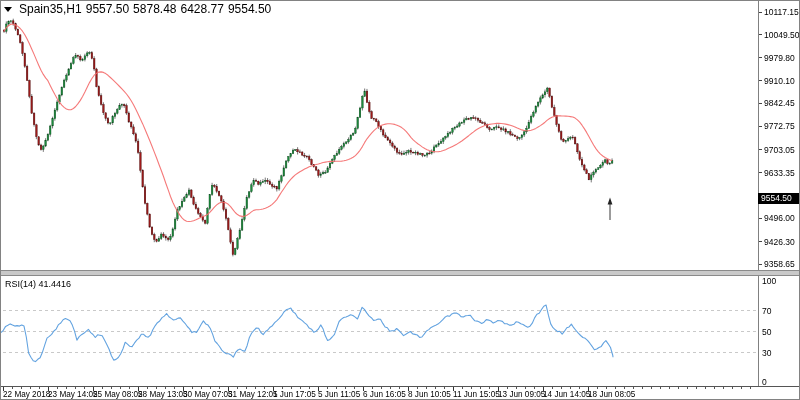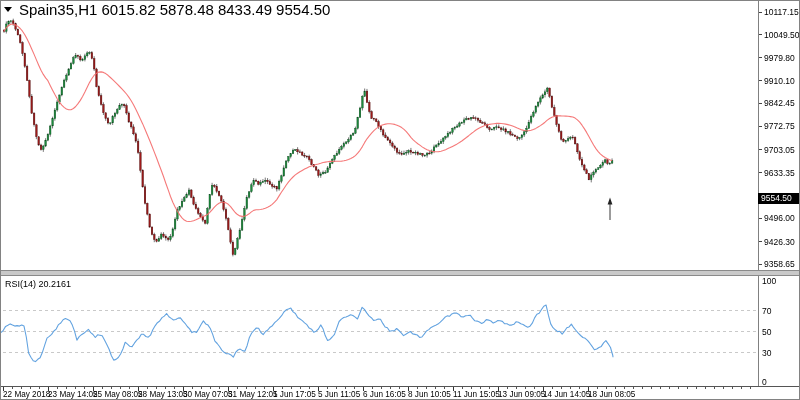--- a/index.html
+++ b/index.html
@@ -5,21 +5,21 @@
   html,body{margin:0;padding:0;background:#fff;}
   #app{
     position:relative;width:798px;height:398px;
     border:1px solid #828282;background:#fff;overflow:hidden;
     font-family:"Liberation Sans", sans-serif;
     -webkit-font-smoothing:none;
   }
   #chart-svg{position:absolute;left:0;top:0;}
   .hdr{
     position:absolute;left:3px;top:2px;height:12px;
-    font-size:15px;color:#000;display:flex;align-items:center;gap:4px;
+    font-size:12px;color:#000;display:flex;align-items:center;gap:4px;
     white-space:nowrap;z-index:5;
   }
   .tri{
     display:inline-block;width:0;height:0;
     border-left:4px solid transparent;border-right:4px solid transparent;
     border-top:5px solid #000;margin-right:3px;cursor:pointer;
   }
   .hdr span{letter-spacing:0;}
   .rsi-lbl{
     position:absolute;left:4px;top:278px;font-size:9px;color:#000;z-index:5;
@@ -736,25 +736,25 @@
       </g>
     <g id="g-frame">
         <line x1="757" x2="757" y1="0" y2="385.5" stroke="#808080" stroke-width="1" shape-rendering="crispEdges"></line>
         <line x1="0" x2="798" y1="385.5" y2="385.5" stroke="#555" stroke-width="1" shape-rendering="crispEdges"></line>
       </g>
   </svg>
 
   <div class="hdr">
     <span class="tri"></span>
     <span>Spain35,H1</span>
-    <span>6015.82</span>
+    <span>9557.50</span>
     <span>5878.48</span>
-    <span>8433.49</span>
+    <span>6428.77</span>
     <span>9554.50</span>
   </div>
 
-  <div class="rsi-lbl">RSI(14) 20.2161</div>
+  <div class="rsi-lbl">RSI(14) 41.4416</div>
 
   <div class="sep"></div>
 
   <div class="price-box">9554.50</div>
 
 </div>
 
 </body></html>

